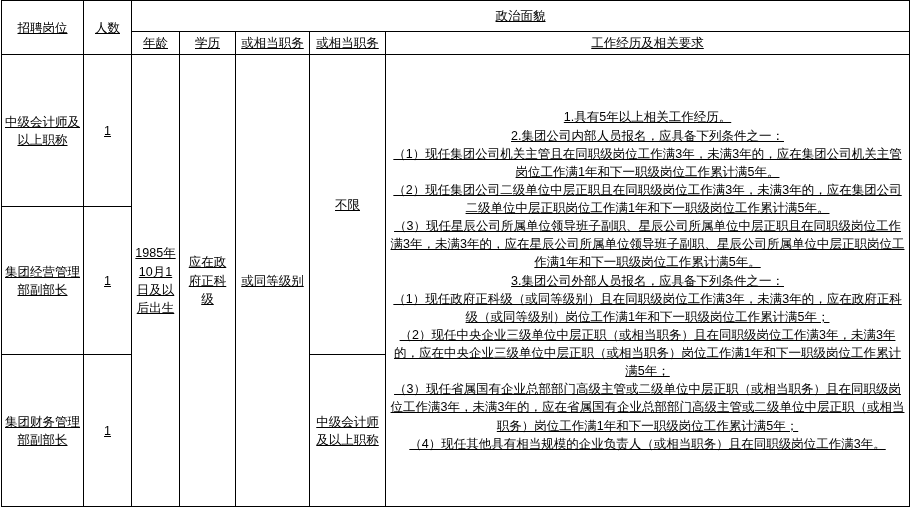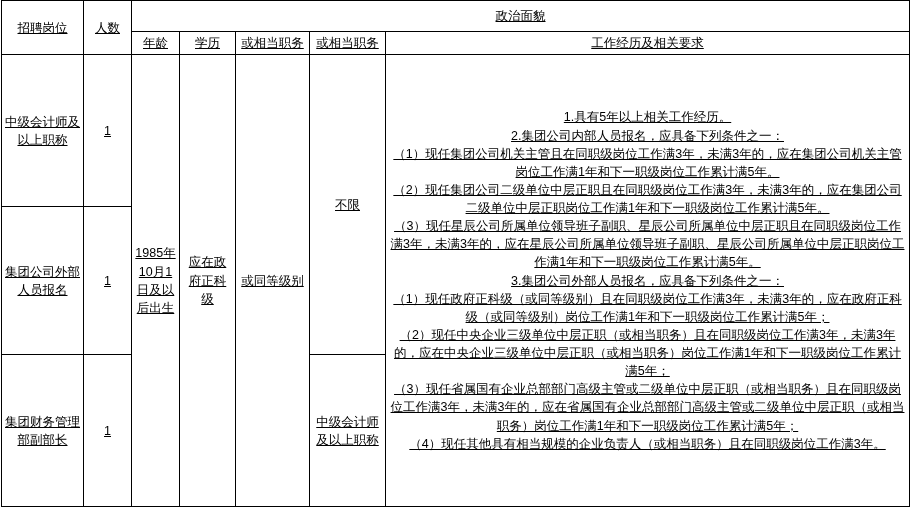--- a/index.html
+++ b/index.html
@@ -114,21 +114,21 @@
           <p>（3）现任星辰公司所属单位领导班子副职、星辰公司所属单位中层正职且在同职级岗位工作满3年，未满3年的，应在星辰公司所属单位领导班子副职、星辰公司所属单位中层正职岗位工作满1年和下一职级岗位工作累计满5年。</p>
           <p>3.集团公司外部人员报名，应具备下列条件之一：</p>
           <p>（1）现任政府正科级（或同等级别）且在同职级岗位工作满3年，未满3年的，应在政府正科级（或同等级别）岗位工作满1年和下一职级岗位工作累计满5年；</p>
           <p>（2）现任中央企业三级单位中层正职（或相当职务）且在同职级岗位工作满3年，未满3年的，应在中央企业三级单位中层正职（或相当职务）岗位工作满1年和下一职级岗位工作累计满5年；</p>
           <p>（3）现任省属国有企业总部部门高级主管或二级单位中层正职（或相当职务）且在同职级岗位工作满3年，未满3年的，应在省属国有企业总部部门高级主管或二级单位中层正职（或相当职务）岗位工作满1年和下一职级岗位工作累计满5年；</p>
           <p>（4）现任其他具有相当规模的企业负责人（或相当职务）且在同职级岗位工作满3年。</p>
         </td>
       </tr>
 
       <tr style="height:148px">
-        <td class="cell-job">集团公司外部人员报名</td>
+        <td class="cell-job">集团经营管理部副部长</td>
         <td class="cell-num">1</td>
       </tr>
 
       <tr style="height:152px">
         <td class="cell-job">集团财务管理部副部长</td>
         <td class="cell-num">1</td>
         <td class="cell-title">中级会计师及以上职称</td>
       </tr>
     </tbody>
   </table>

